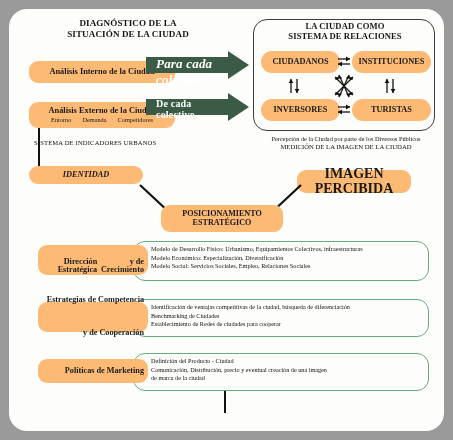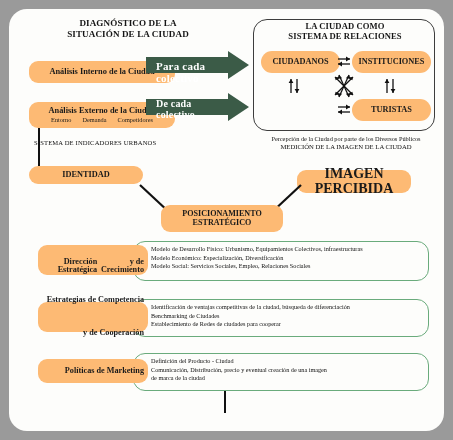--- a/index.html
+++ b/index.html
@@ -70,20 +70,23 @@
     <div>LA CIUDAD COMO</div>
     <div>SISTEMA DE RELACIONES</div>
   </div>
 
   <div class="pill rad-lg" style="left:252px;top:42px;width:79px;height:22px;font-size:8.3px;">
     <span>CIUDADANOS</span>
   </div>
   <div class="pill rad-lg" style="left:343px;top:42px;width:79px;height:22px;font-size:8.3px;">
     <span>INSTITUCIONES</span>
   </div>
+  <div class="pill rad-lg" style="left:252px;top:90px;width:79px;height:22px;font-size:8.3px;">
+    <span>INVERSORES</span>
+  </div>
   <div class="pill rad-lg" style="left:343px;top:90px;width:79px;height:22px;font-size:8.3px;">
     <span>TURISTAS</span>
   </div>
 
   <div class="xarrow" style="left:325px;top:43px;">
     <svg width="20" height="20" viewBox="0 0 20 20">
       <g stroke="#111" stroke-width="1.3" fill="none">
         <path d="M4 7 H16"></path>
           <path d="M16 12 H4"></path>
       </g>
@@ -157,39 +160,39 @@
 
   <svg class="ov">
     <g>
       <path d="M137 48 H219 V42 L240 56 L219 70 V64 H137 Z" fill="#3b5b47"></path>
     </g>
     <g>
       <path d="M137 90 H219 V84 L240 98 L219 112 V106 H137 Z" fill="#3b5b47"></path>
     </g>
   </svg>
 
-  <div class="arrowlabel" style="left:141px;top:48px;width:82px;height:30px;font-size:11px;">
+  <div class="arrowlabel" style="left:141px;top:48px;width:82px;height:30px;font-size:13px;font-style:italic;">
     <span>Para cada colectivo</span>
   </div>
   <div class="arrowlabel" style="left:141px;top:90px;width:82px;height:20px;font-size:10px;">
     <span>De cada colectivo</span>
   </div>
 
   <div class="smalltext" style="left:25px;top:130px;font-size:6.6px;letter-spacing:.15px;">
     <span>SISTEMA DE INDICADORES URBANOS</span>
   </div>
 
   <div class="capnote" style="left:244px;top:126px;width:186px;font-size:6.3px;">
     <div>Percepción de la Ciudad por parte de los Diversos Públicos</div>
     <div style="font-size:6.7px;">MEDICIÓN DE LA IMAGEN DE LA CIUDAD</div>
   </div>
 
   <div class="vline" style="left:29px;top:119px;width:1.6px;height:38px;"></div>
 
-  <div class="pill" style="left:20px;top:157px;width:114px;height:18px;font-size:8.3px;">
+  <div class="pill" style="left:20px;top:157px;width:114px;height:18px;font-size:8.3px;font-style:italic;">
     <span>IDENTIDAD</span>
   </div>
 
   <div class="pill" style="left:288px;top:161px;width:114px;height:23px;font-size:14px;">
     <span>IMAGEN PERCIBIDA</span>
   </div>
 
   <svg class="ov">
     <path d="M131 176 L161 204" stroke="#111" stroke-width="2.2" fill="none"></path>
     <path d="M292 176 L262 204" stroke="#111" stroke-width="2.2" fill="none"></path>

